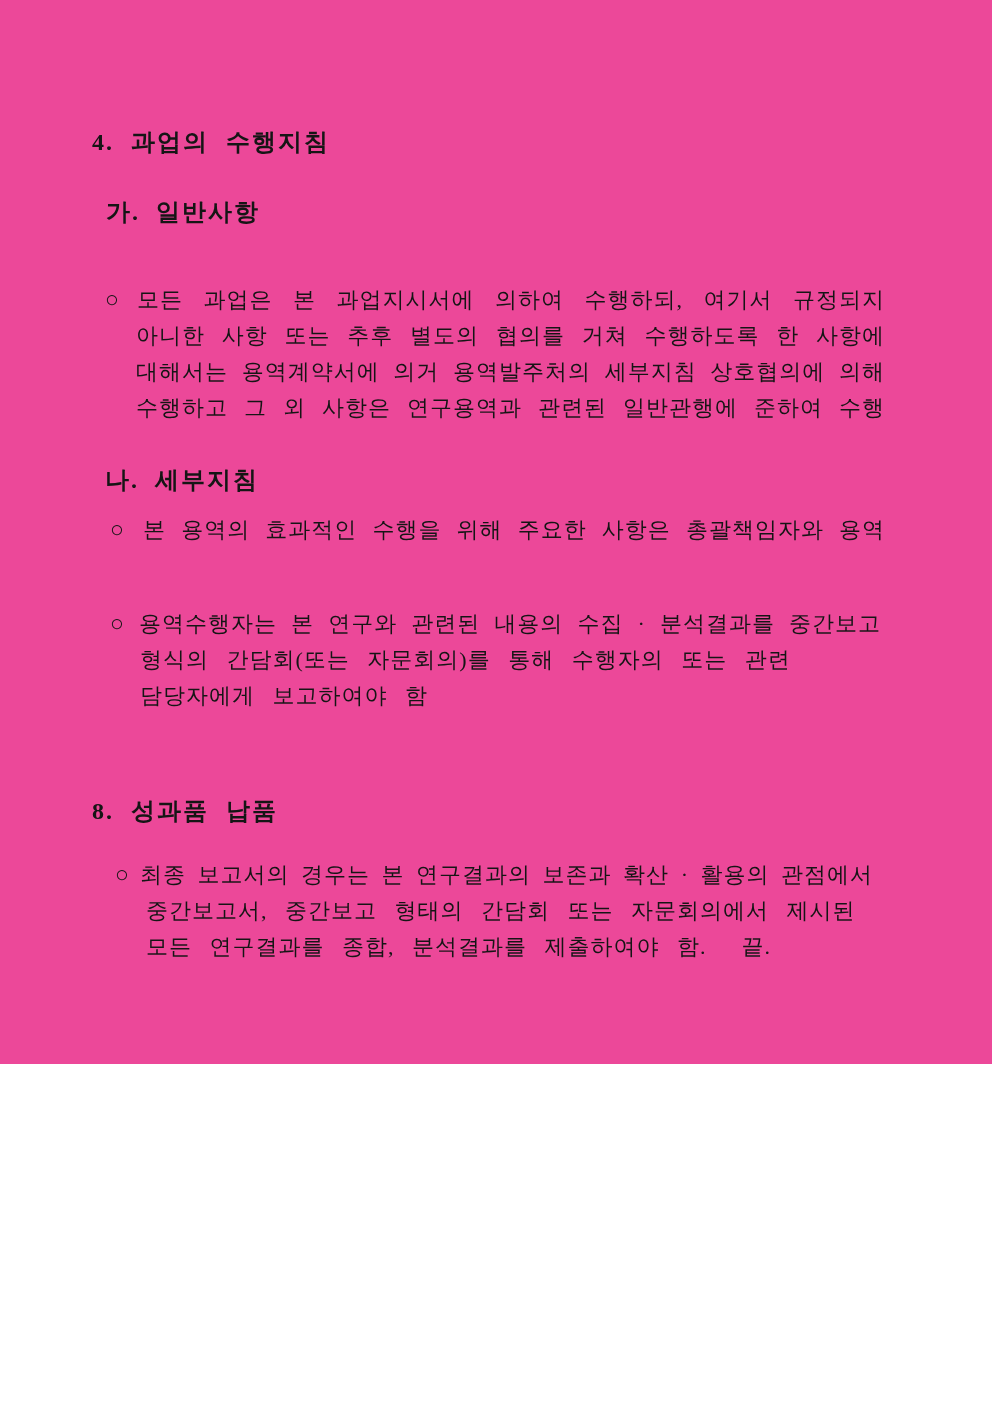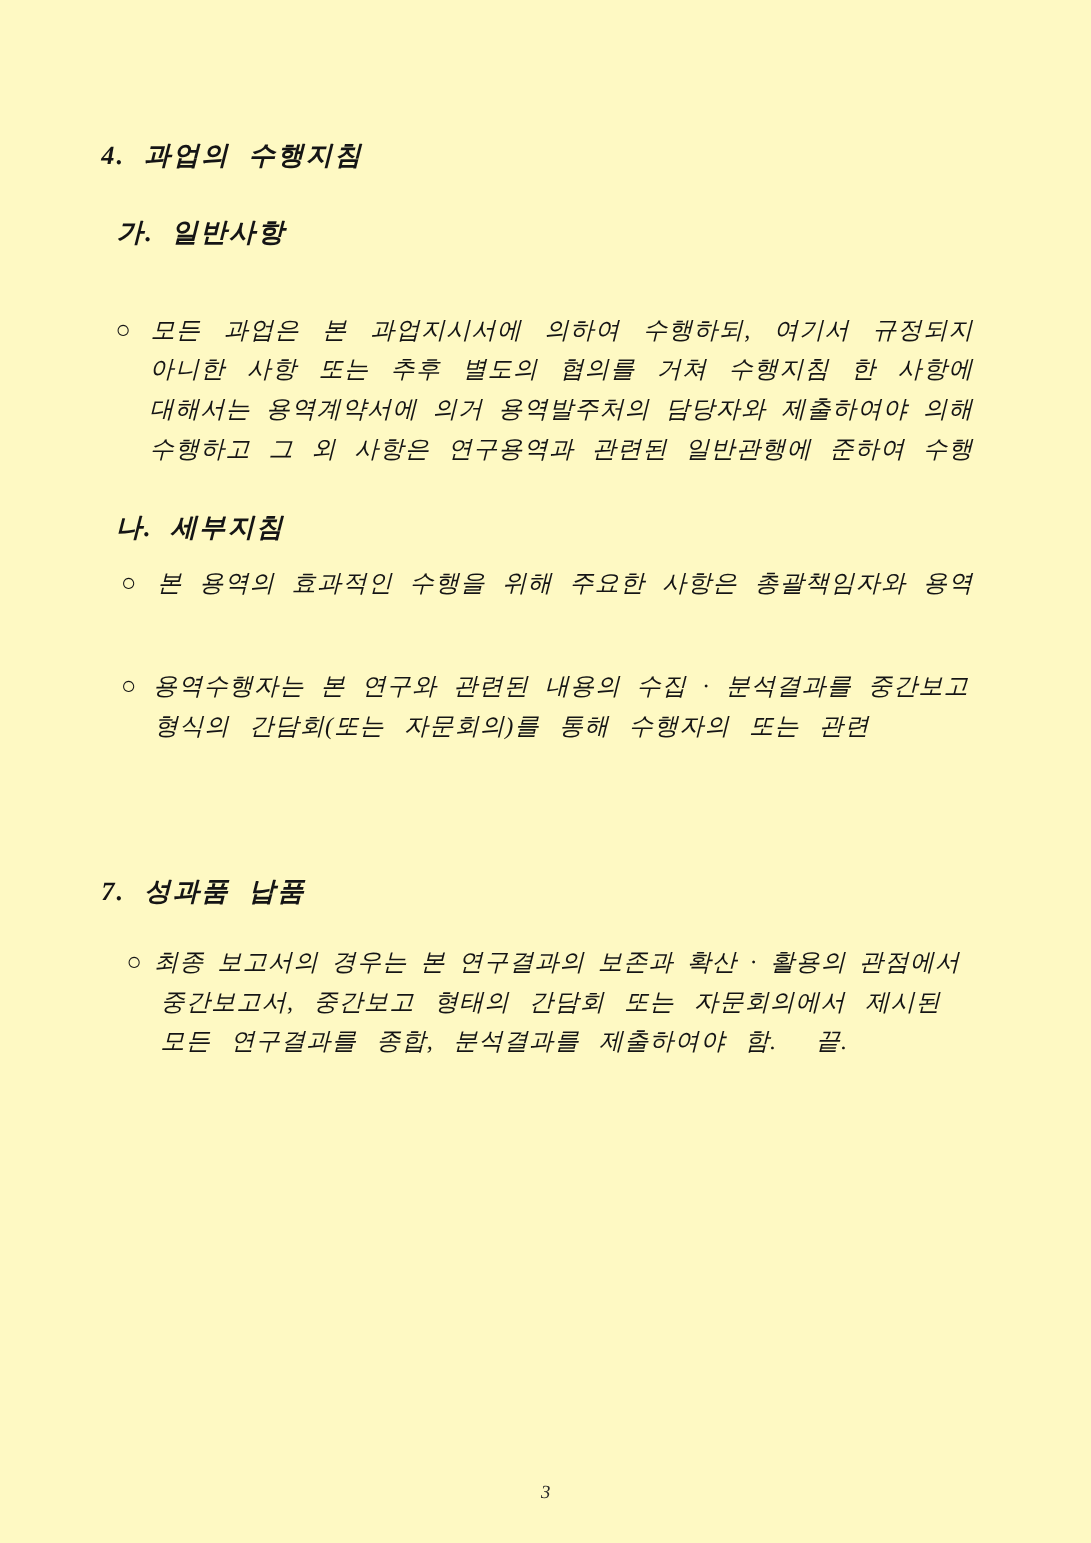--- a/index.html
+++ b/index.html
@@ -1,24 +1,23 @@
 <!DOCTYPE html>
 <html lang="ko"><head>
 <meta charset="utf-8">
 <style>
   html, body { margin: 0; padding: 0; background: #ffffff; }
   .page {
     position: relative;
     width: 992px;
-    height: 1403px;
-    background: #fef9c3;
+    height: 1064px;
+    background: #ec4899;
     font-family: "Liberation Serif", "DejaVu Serif", serif;
     color: #151515;
     overflow: hidden;
-    font-style: italic;
   }
   
   .hd1 {
     position: absolute;
     font-size: 24px;
     font-weight: 700;
     line-height: 32px;
     letter-spacing: 2px;
     word-spacing: 9px;
     white-space: nowrap;
@@ -73,34 +72,35 @@
 <body>
 
 <div class="page">
 
   <div class="hd1" style="left:92px; top:126px;">4. 과업의 수행지침</div>
 
   <div class="hd2" style="left:106px; top:196px;">가. 일반사항</div>
 
   <span class="mk" style="left:105px; top:282px;">○</span>
   <div class="ln just" style="left:137px; top:282px; width:748px;">모든 과업은 본 과업지시서에 의하여 수행하되, 여기서 규정되지</div>
-  <div class="ln just" style="left:136px; top:318px; width:749px;">아니한 사항 또는 추후 별도의 협의를 거쳐 수행지침 한 사항에</div>
-  <div class="ln just" style="left:136px; top:354px; width:749px;">대해서는 용역계약서에 의거 용역발주처의 담당자와 제출하여야 의해</div>
+  <div class="ln just" style="left:136px; top:318px; width:749px;">아니한 사항 또는 추후 별도의 협의를 거쳐 수행하도록 한 사항에</div>
+  <div class="ln just" style="left:136px; top:354px; width:749px;">대해서는 용역계약서에 의거 용역발주처의 세부지침 상호협의에 의해</div>
   <div class="ln just" style="left:136px; top:390px; width:749px;">수행하고 그 외 사항은 연구용역과 관련된 일반관행에 준하여 수행</div>
 
   <div class="hd2" style="left:105px; top:464px;">나. 세부지침</div>
 
   <span class="mk" style="left:110px; top:512px;">○</span>
   <div class="ln just" style="left:143px; top:512px; width:742px;">본 용역의 효과적인 수행을 위해 주요한 사항은 총괄책임자와 용역</div>
 
   <span class="mk" style="left:110px; top:606px;">○</span>
   <div class="ln just" style="left:139px; top:606px; width:742px;">용역수행자는 본 연구와 관련된 내용의 수집 · 분석결과를 중간보고</div>
   <div class="ln short" style="left:140px; top:642px;">형식의 간담회(또는 자문회의)를 통해 수행자의 또는 관련</div>
+  <div class="ln short" style="left:140px; top:678px;">담당자에게 보고하여야 함</div>
 
-  <div class="hd1" style="left:92px; top:795px;">7. 성과품 납품</div>
+  <div class="hd1" style="left:92px; top:795px;">8. 성과품 납품</div>
 
   <span class="mk" style="left:115px; top:857px;">○</span>
   <div class="ln just" style="left:140px; top:857px; width:733px;">최종 보고서의 경우는 본 연구결과의 보존과 확산 · 활용의 관점에서</div>
   <div class="ln short" style="left:146px; top:893px;">중간보고서, 중간보고 형태의 간담회 또는 자문회의에서 제시된</div>
   <div class="ln short" style="left:146px; top:929px;">모든 연구결과를 종합, 분석결과를 제출하여야 함.  끝.</div>
 
   <div class="pagenum" style="top:1346px;">3</div>
 
 </div>
 

